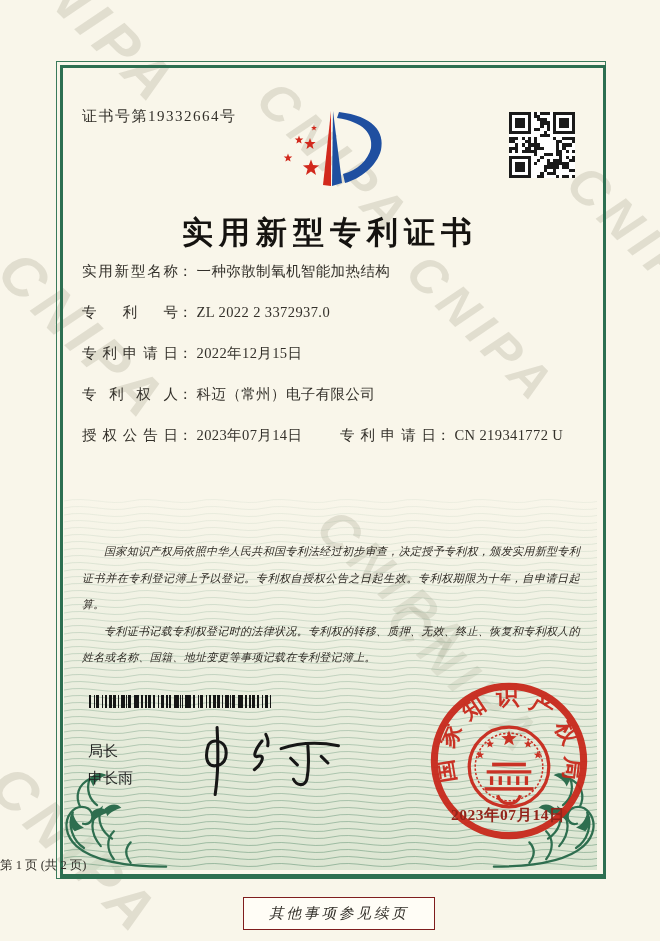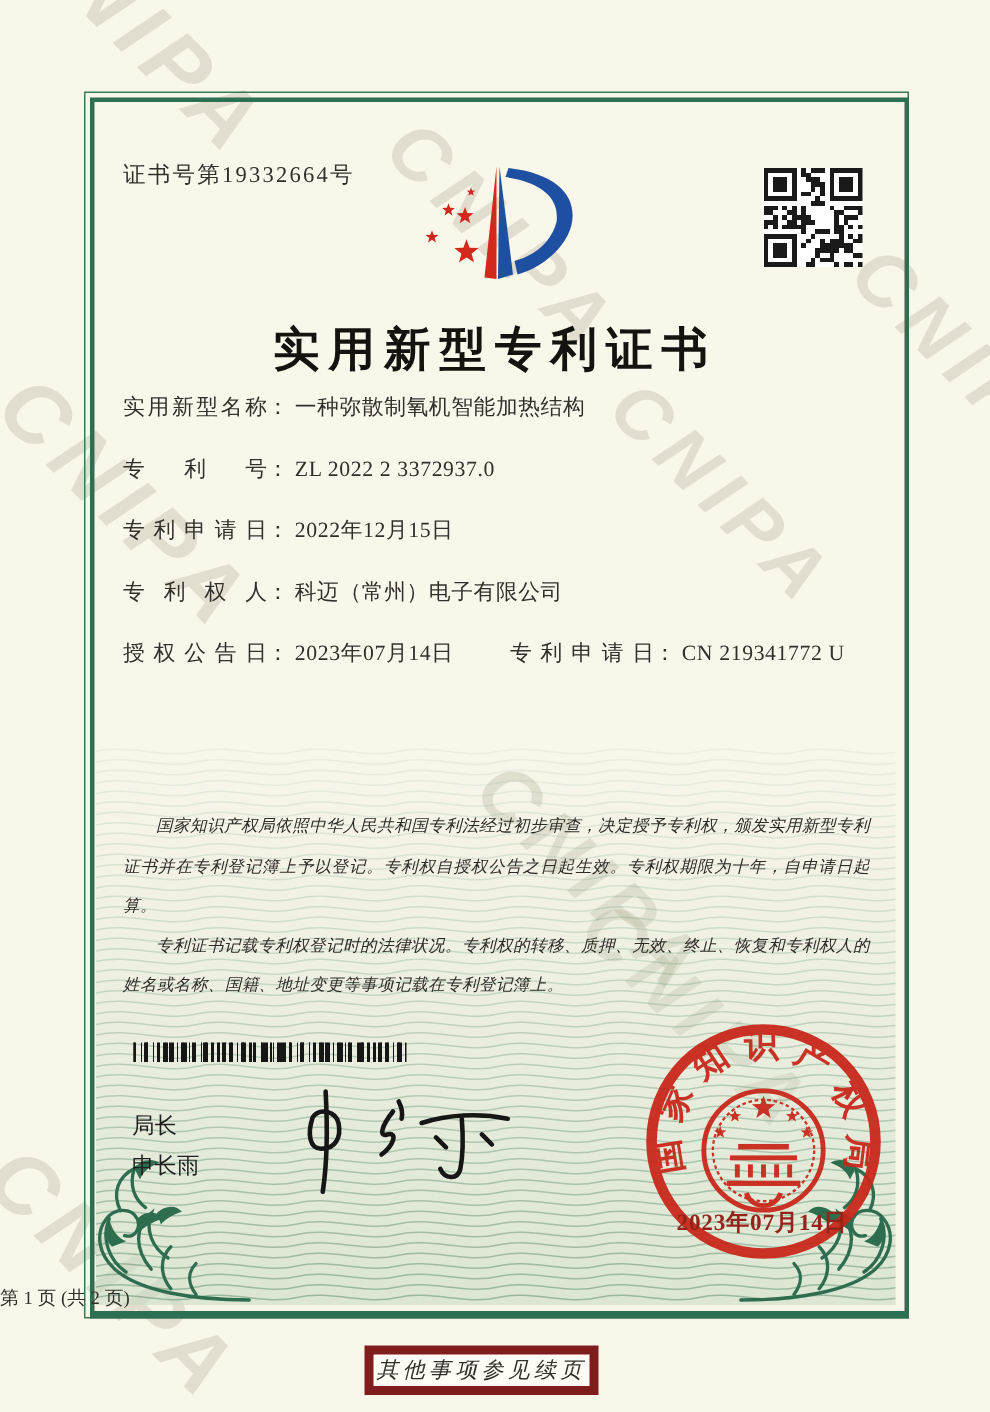--- a/index.html
+++ b/index.html
@@ -51,22 +51,22 @@
   .sig-svg{left:180px;top:720px;}
   
   .seal{left:430px;top:682px;opacity:0.94;}
   .seal-date{left:428px;top:805px;width:160px;text-align:center;font-size:15.5px;font-weight:bold;
     letter-spacing:0.5px;color:#93241a;}
   
   .flourish-l{left:56px;top:764px;}
   .flourish-r{left:492px;top:764px;transform:scaleX(-1);}
   
   .page-no{left:0;top:857px;width:660px;font-size:12.5px;color:#33302a;}
-  .cont-tab{left:243px;top:897px;width:156px;height:33px;background:#fffdf6;
-    border:6px solid #7f1d1d;box-sizing:border-box;display:flex;align-items:center;justify-content:center;
+  .cont-tab{left:243px;top:897px;width:192px;height:33px;background:#fffdf6;
+    border:1px solid #7f1d1d;box-sizing:border-box;display:flex;align-items:center;justify-content:center;
     font-size:14.5px;font-style:italic;letter-spacing:3px;color:#33302a;}
 </style>
 </head>
 <body>
 
 <div id="wm-layer">
     <div class="wm" style="left: -12px; top: -14px; font-size: 58px;">CNIPA</div>
     <div class="wm" style="left: 238px; top: 128px; font-size: 52px;">CNIPA</div>
     <div class="wm" style="left: 548px; top: 212px; font-size: 52px;">CNIPA</div>
     <div class="wm" style="left: -22px; top: 302px; font-size: 58px;">CNIPA</div>

